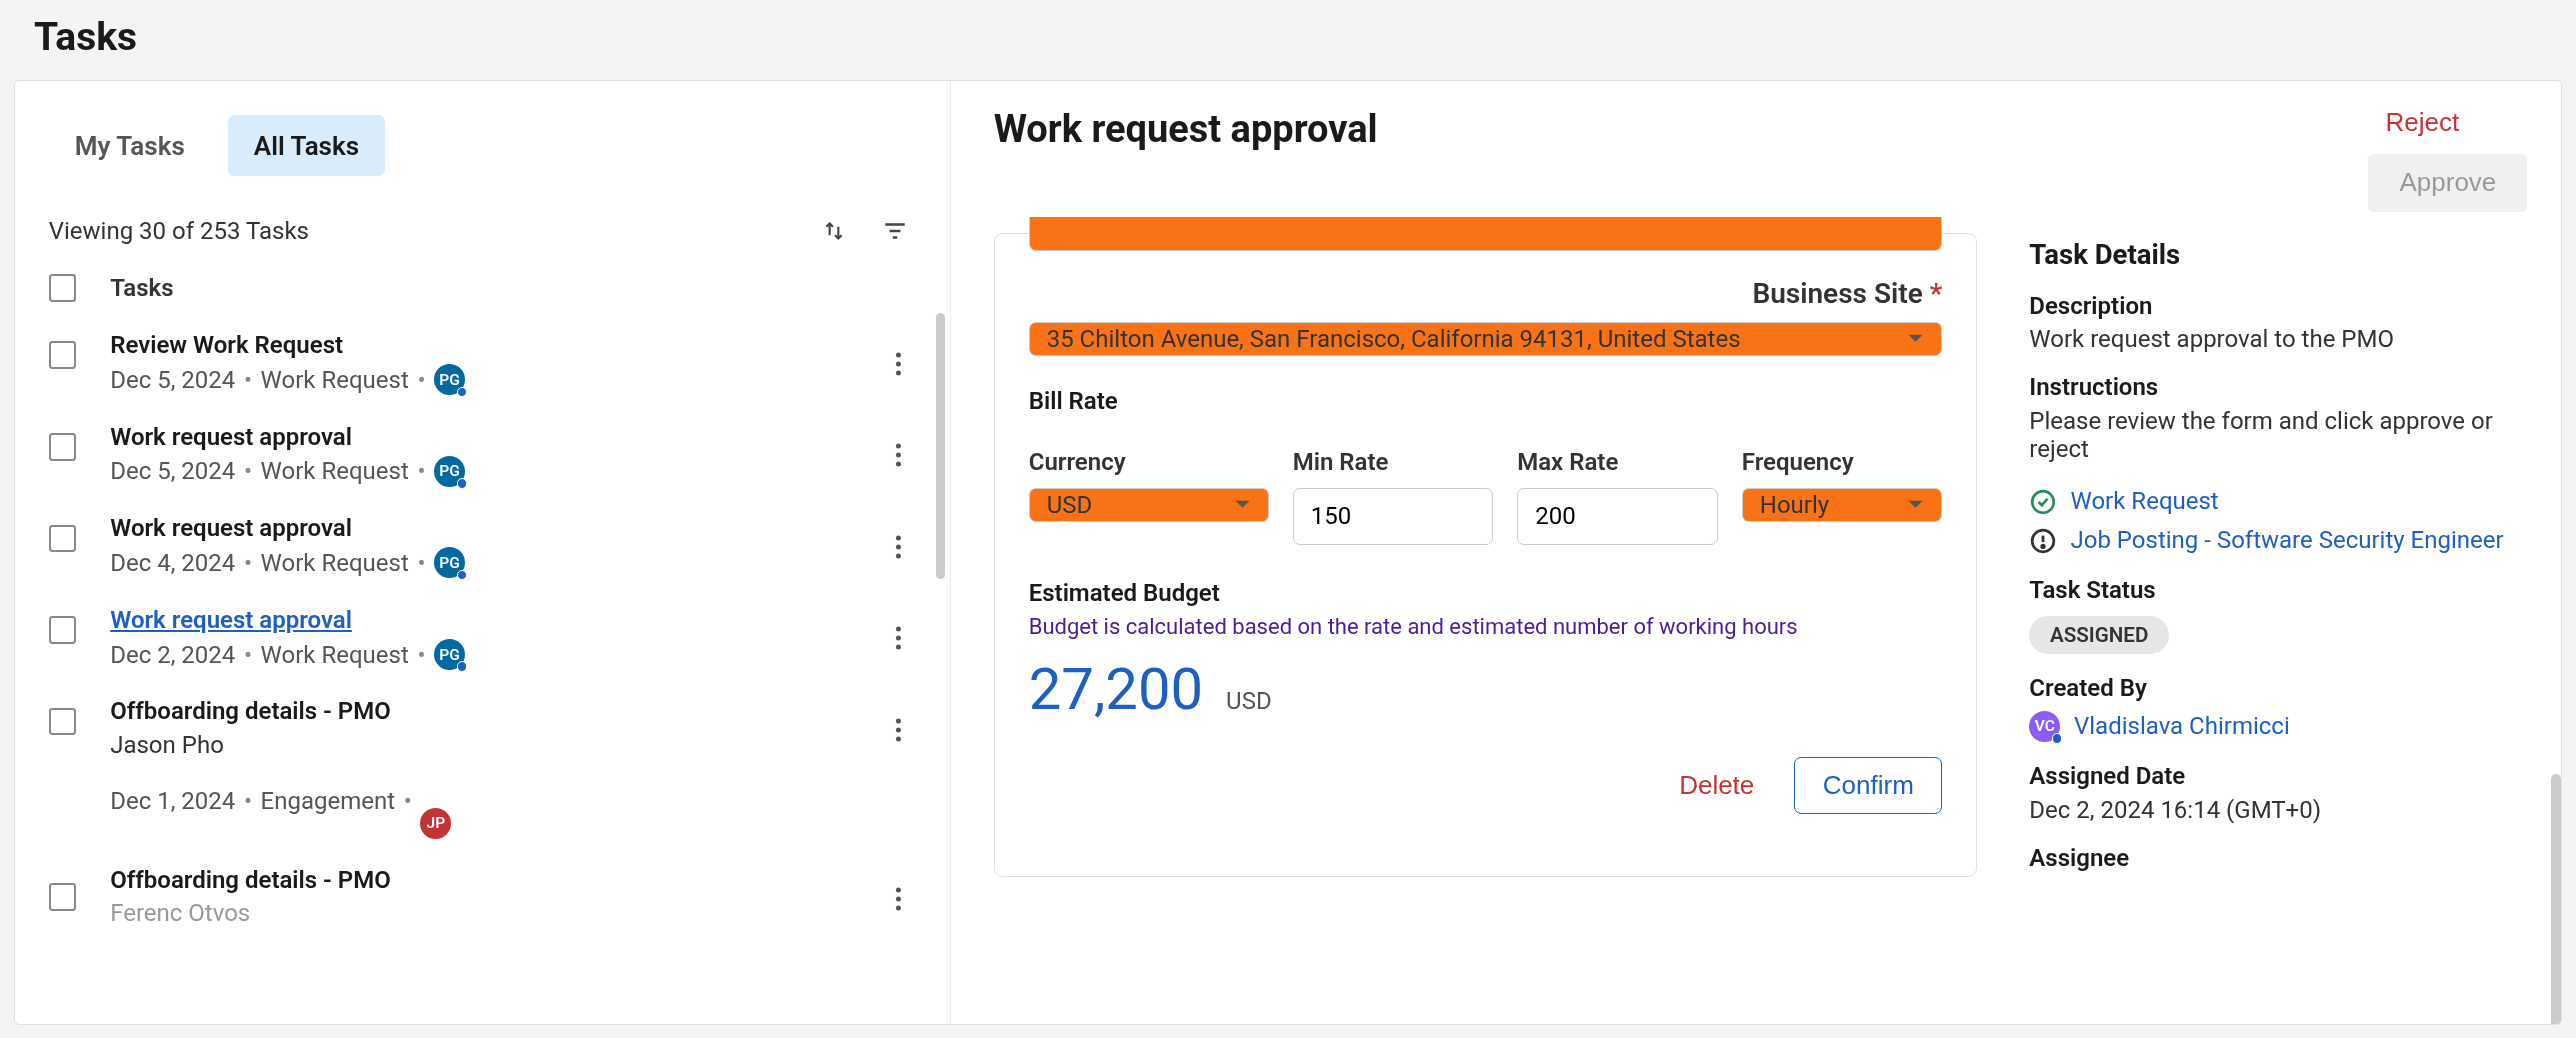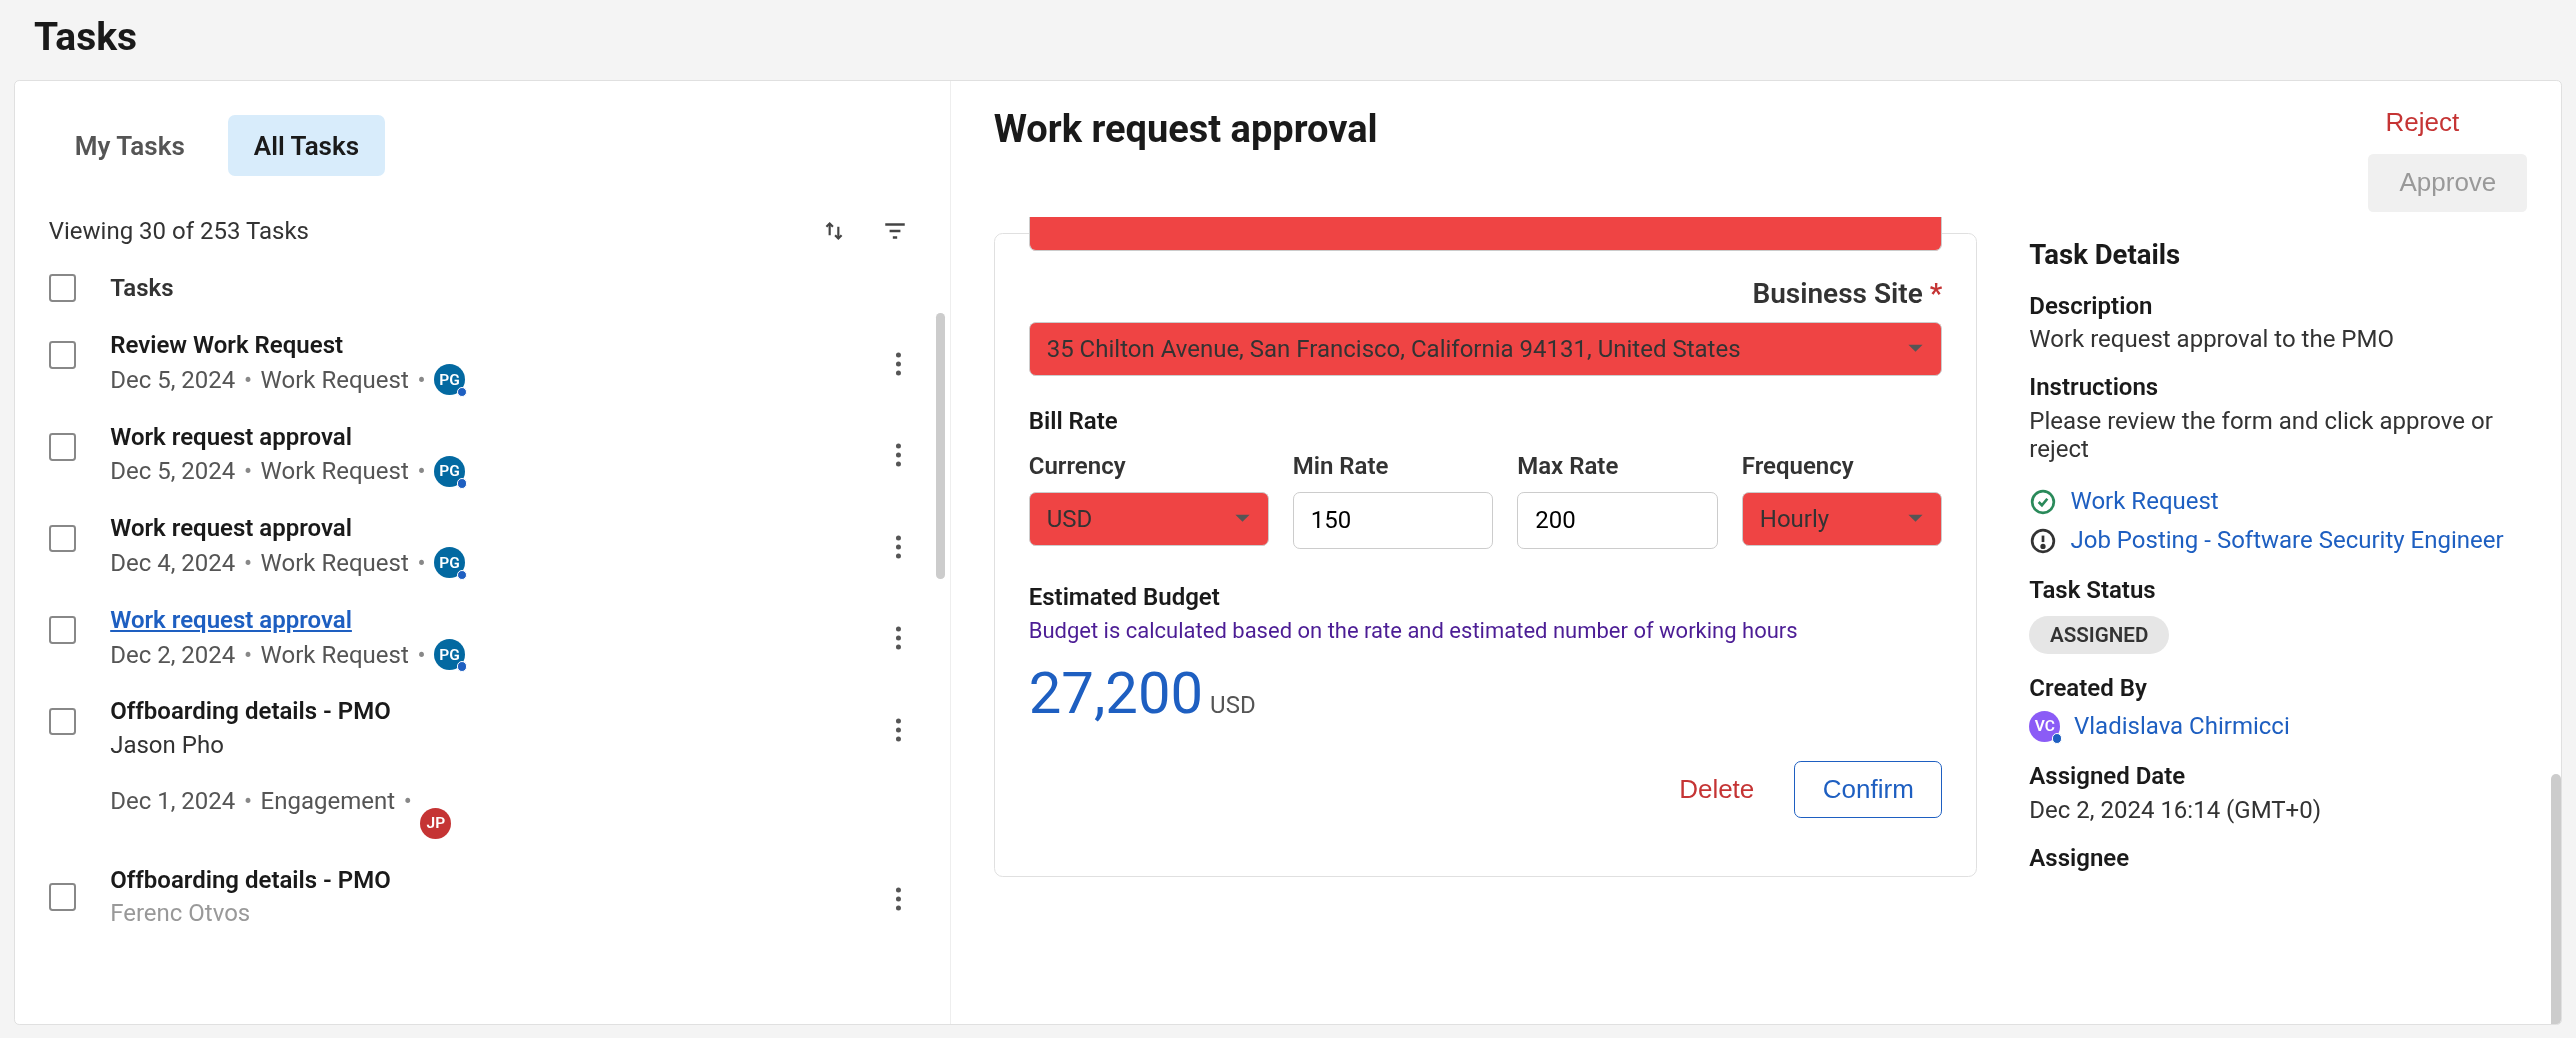--- a/index.html
+++ b/index.html
@@ -234,32 +234,32 @@
     font-weight: 600;
     color: #333;
     margin-bottom: 12px;
     display: block;
     text-align: right;
   }
   .required { color: #c53434; }
   .form-field {
     border: 0.9px solid #ccc;
     border-radius: 6.9px;
-    padding: 12px 17px;
+    padding: 2px 17px;
     font-size: 24px;
     color: #333;
-    background: #ef4444;
+    background: #f97316;
     display: flex;
     align-items: center;
   }
   .form-field .chev { margin-left: auto; color: #555; }
   .section-label {
     font-size: 24px;
     font-weight: 600;
-    margin-bottom: 17px;
+    margin-bottom: 33px;
     margin-top: 6.9px;
   }
   .rate-grid {
     display: grid;
     grid-template-columns: 240px 1fr 1fr 1fr;
     gap: 24px;
     margin-bottom: 34px;
   }
   .rate-col .mini-label {
     font-size: 24px;
@@ -277,21 +277,21 @@
     font-size: 22px;
     color: #4c1d95;
     margin-bottom: 15.5px;
   }
   .budget-amount {
     font-size: 58px;
     color: #1e5fc1;
     font-weight: 400;
     display: flex;
     align-items: baseline;
-    gap: 7px;
+    gap: 23px;
   }
   .budget-currency {
     font-size: 24px;
     color: #555;
   }
   .form-footer {
     display: flex;
     justify-content: flex-end;
     gap: 16px;
     margin-top: 34px;

